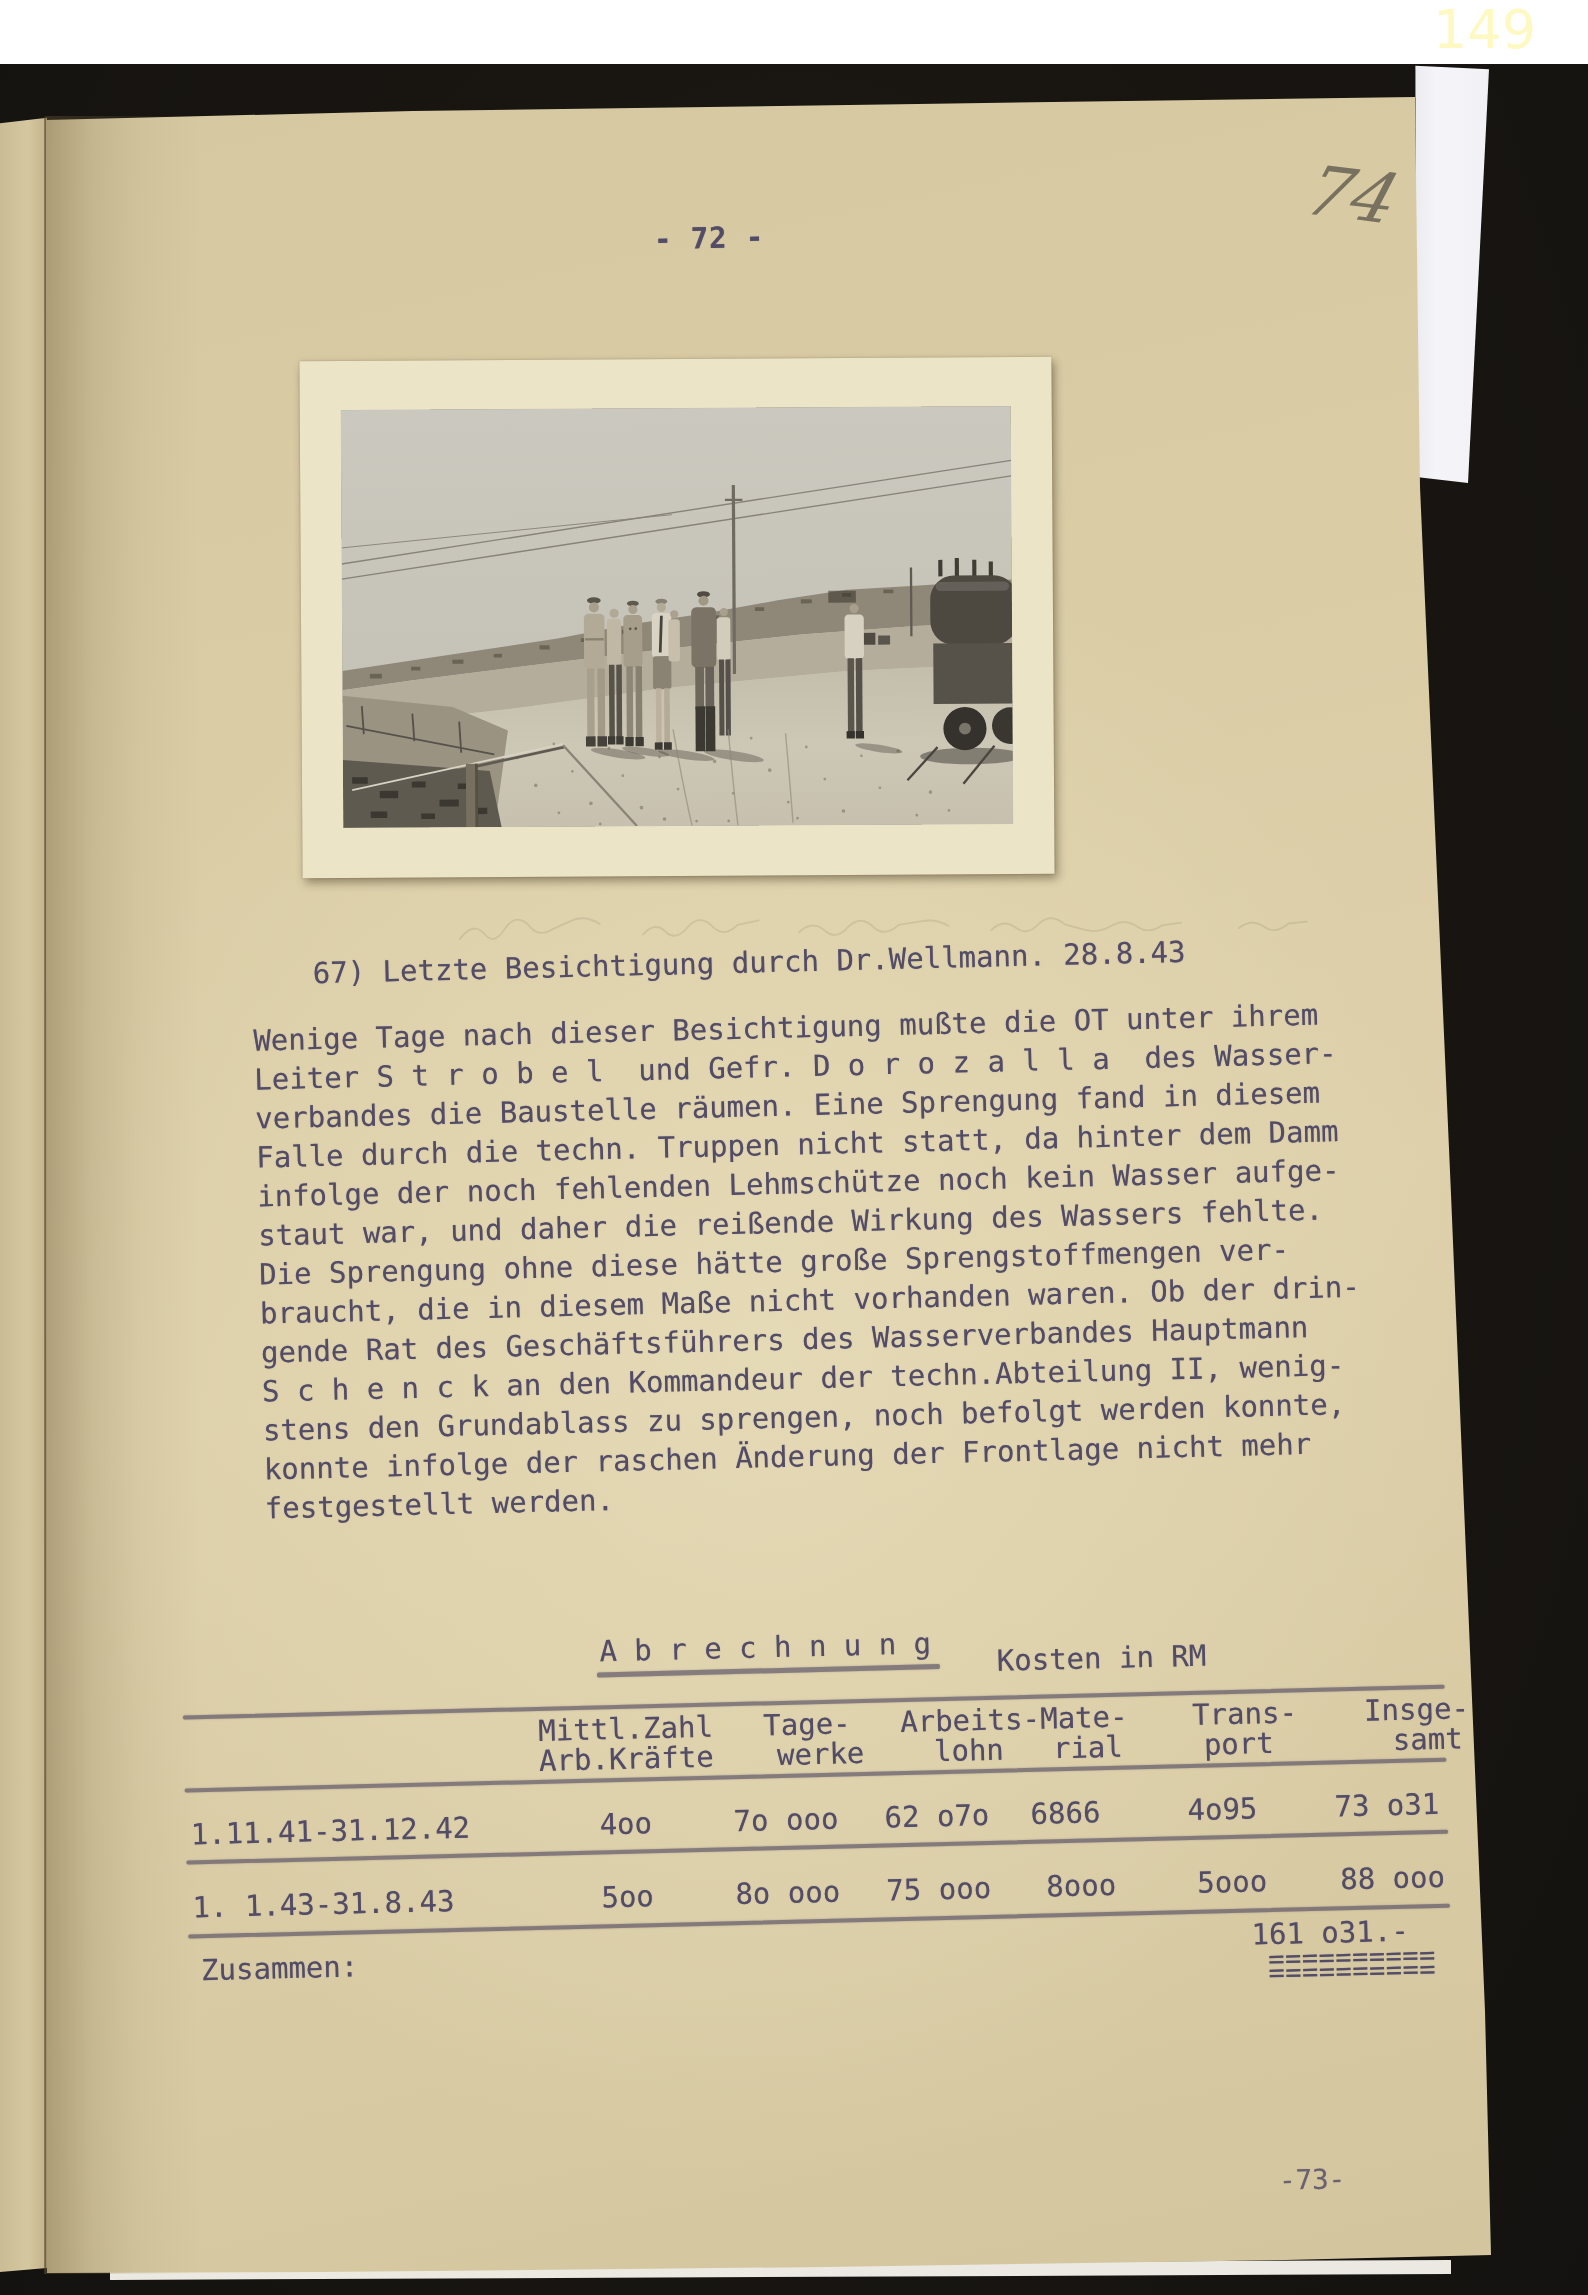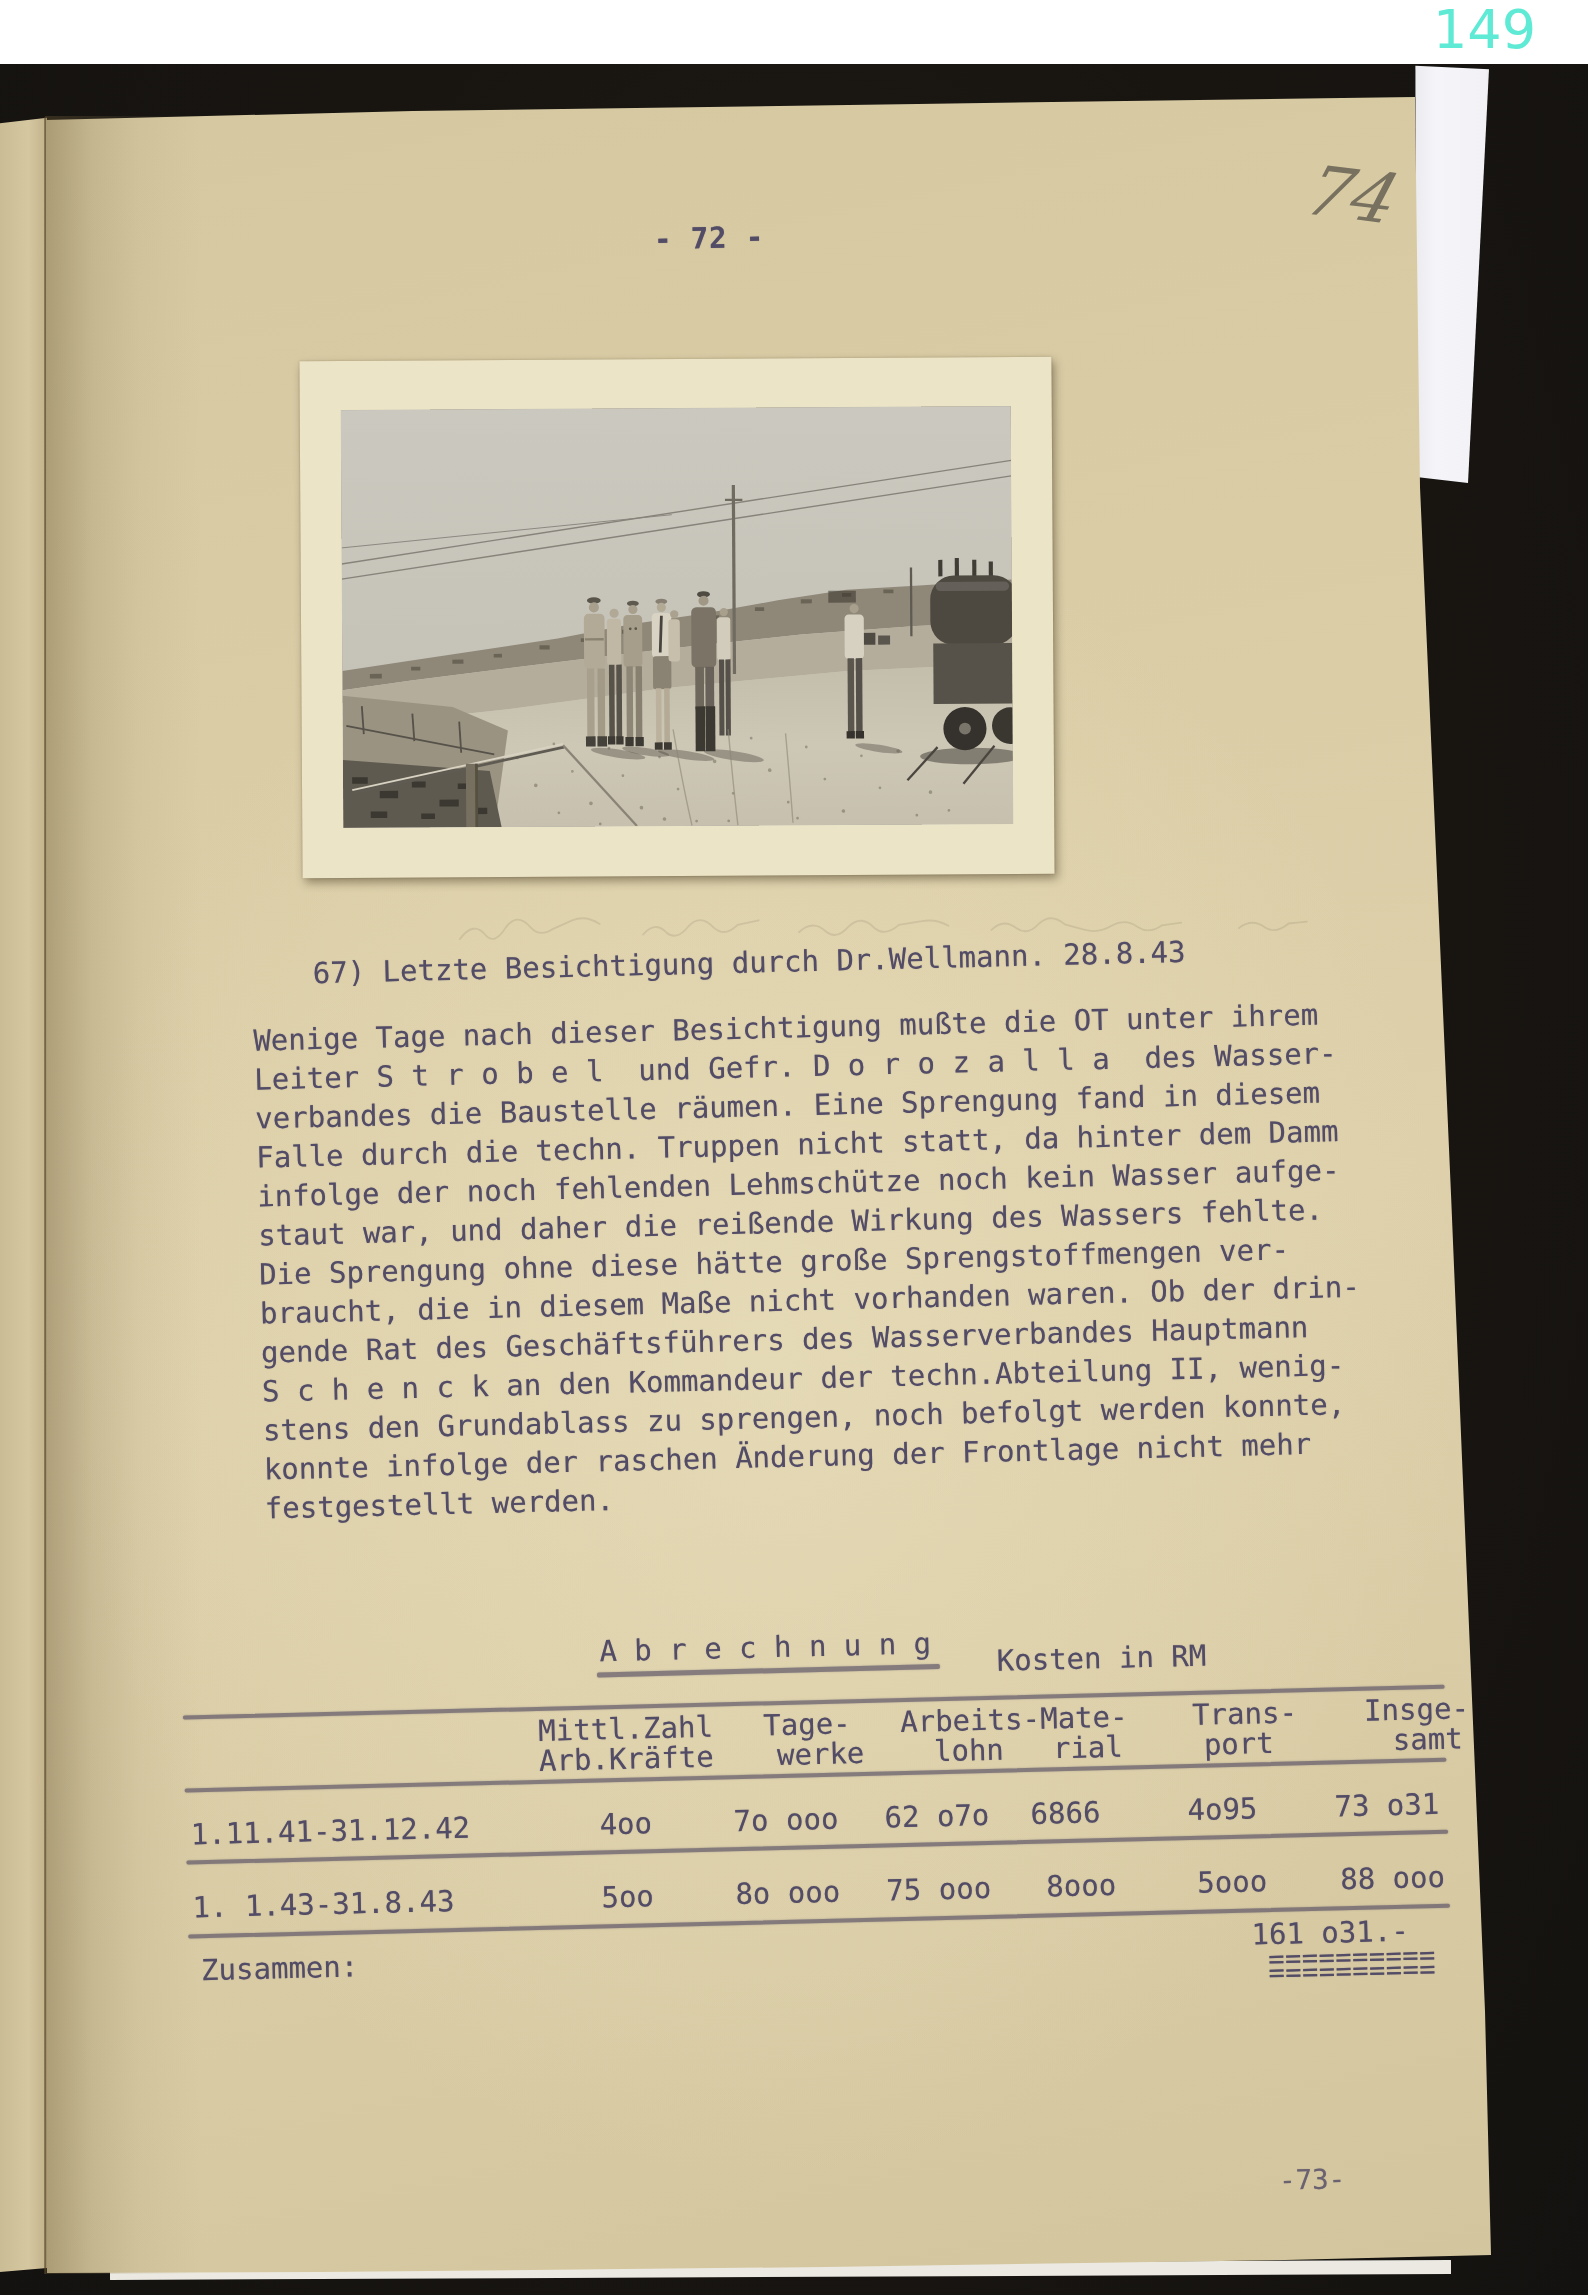--- a/index.html
+++ b/index.html
@@ -3,21 +3,21 @@
 <meta charset="utf-8">
 <style>
   html,body{margin:0;padding:0;background:#000;}
   .scene{position:relative;width:1589px;height:2328px;overflow:hidden;
          background:#1a1713;font-family:"DejaVu Sans Mono","Liberation Mono",monospace;}
   .felt{position:absolute;inset:0;
         background:radial-gradient(ellipse at 50% 40%, #201c17 0%, #181511 55%, #141210 100%);}
   
   .topband{position:absolute;left:0;top:0;width:1589px;height:64px;background:#ffffff;z-index:40;}
   .catalog{position:absolute;top:0px;right:53px;font-family:"DejaVu Sans","Liberation Sans",sans-serif;
-           font-size:54px;line-height:59px;color:#5eead4;z-index:41;}
+           font-size:54px;line-height:59px;color:#fef9c3;z-index:41;}
   
   .rightstrip{position:absolute;left:1409px;top:62px;width:90px;height:425px;
               background:linear-gradient(to right,#e9e8ec 0%,#f5f4f8 30%,#f2f1f5 85%,#d9d8db 100%);
               clip-path:polygon(6.4px 3.7px,80px 7.3px,59px 421px,7.3px 415px);z-index:5;}
   
   .bottomsliver{position:absolute;left:110px;top:2263px;width:1341px;height:13.8px;background:#ebe9e2;
                 transform:rotate(-0.25deg);z-index:5;}
   
   .leftedge{position:absolute;left:0;top:115px;width:47px;height:2161px;
             background:linear-gradient(to right,#cabc95,#d5c7a0 60%,#c2b28a 100%);

